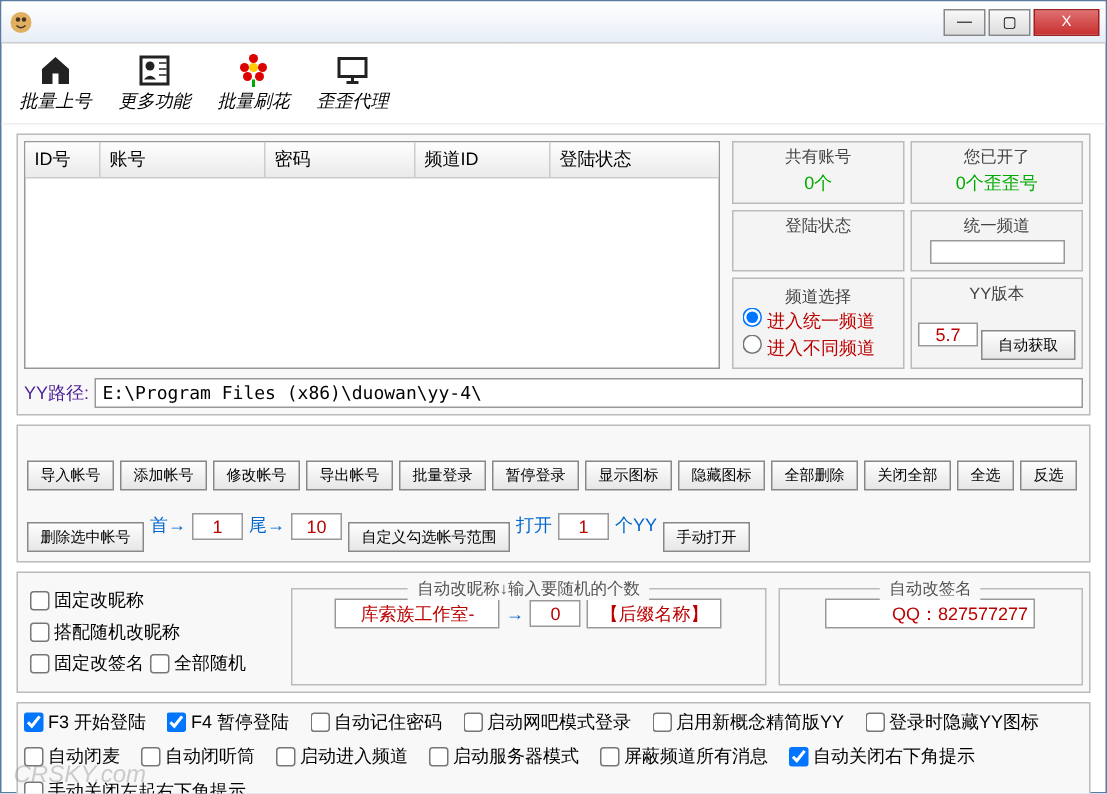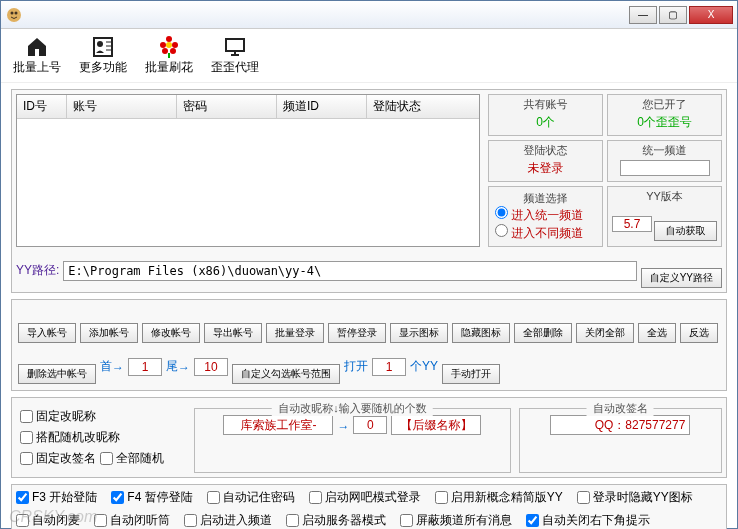--- a/index.html
+++ b/index.html
@@ -3,21 +3,21 @@
 <meta charset="utf-8">
 <style>
 * { box-sizing: border-box; margin: 0; padding: 0; }
 body { font-family: "Microsoft YaHei", SimSun, sans-serif; font-size: 12px; background: #fff; }
 .window { width: 738px; height: 529px; border: 1px solid #5a7aa0; background: #fff; position: relative; }
 .titlebar { height: 28px; background: linear-gradient(#fff,#e8eef7); border-bottom: 1px solid #ccc; display: flex; align-items: center; padding: 0 4px; }
 .titlebar-icon { width: 18px; height: 18px; margin-right: 6px; }
 .titlebar-spacer { flex: 1; }
 .win-btn { width: 28px; height: 18px; border: 1px solid #888; background: linear-gradient(#f8f8f8,#ddd); margin-left: 2px; display: inline-flex; align-items: center; justify-content: center; font-size: 10px; cursor: pointer; }
 .win-close { width: 44px; background: linear-gradient(#e07070,#c83030); color: #fff; border-color: #a02020; }
-.toolbar { display: flex; padding: 6px 12px; gap: 18px; border-bottom: 1px solid #eee; }
+.toolbar { display: flex; padding: 6px 12px; gap: 18px; border-bottom: 1px solid #eee; font-style: italic; }
 .tool-item { display: flex; flex-direction: column; align-items: center; cursor: pointer; }
 .tool-icon { width: 28px; height: 24px; display: flex; align-items: center; justify-content: center; font-size: 20px; }
 .content { padding: 6px 10px; }
 .panel { border: 1px solid #bbb; background: #f8f8f8; padding: 4px; margin-bottom: 6px; }
 .row1 { display: flex; gap: 8px; }
 .table-wrap { flex: 1; border: 1px solid #999; background: #fff; }
 .table-head { display: flex; background: linear-gradient(#fefefe,#eaeaea); border-bottom: 1px solid #ccc; }
 .th { padding: 3px 6px; border-right: 1px solid #ccc; font-size: 12px; }
 .table-body { height: 100px; }
 .right-grid { display: grid; grid-template-columns: 115px 115px; gap: 4px; }
@@ -132,21 +132,20 @@
           <div class="stat-box">
             <div class="stat-label">共有账号</div>
             <div class="stat-val">0个</div>
           </div>
           <div class="stat-box">
             <div class="stat-label">您已开了</div>
             <div class="stat-val">0个歪歪号</div>
           </div>
           <div class="stat-box">
             <div class="stat-label">登陆状态</div>
-            <div class="stat-val" style="color:#b00">未登录</div>
           </div>
           <div class="stat-box">
             <div class="stat-label">统一频道</div>
             <input class="stat-val" style="border: 1px solid rgb(153, 153, 153); width: 90px; margin: 2px auto 0px; display: block;" value="">
           </div>
           <div class="radio-box">
             <div class="stat-label" style="text-align:center">频道选择</div>
             <label><input type="radio" name="ch" checked="" style=""> <span>进入统一频道</span></label>
             <label><input type="radio" name="ch" style=""> <span>进入不同频道</span></label>
           </div>
@@ -155,21 +154,20 @@
             <div class="ver-row">
               <input value="5.7" style="">
               <button class="btn" style="flex:1;padding:2px 2px">自动获取</button>
             </div>
           </div>
         </div>
       </div>
       <div class="path-row">
         <span class="path-label">YY路径:</span>
         <input class="path-input" value="E:\Program Files (x86)\duowan\yy-4\" style="">
-        <button class="btn">自定义YY路径</button>
       </div>
     </div>
 
     <div class="panel">
       <div class="btn-row" id="btn-row1">
           <button class="btn">导入帐号</button>
           <button class="btn">添加帐号</button>
           <button class="btn">修改帐号</button>
           <button class="btn">导出帐号</button>
           <button class="btn">批量登录</button>

